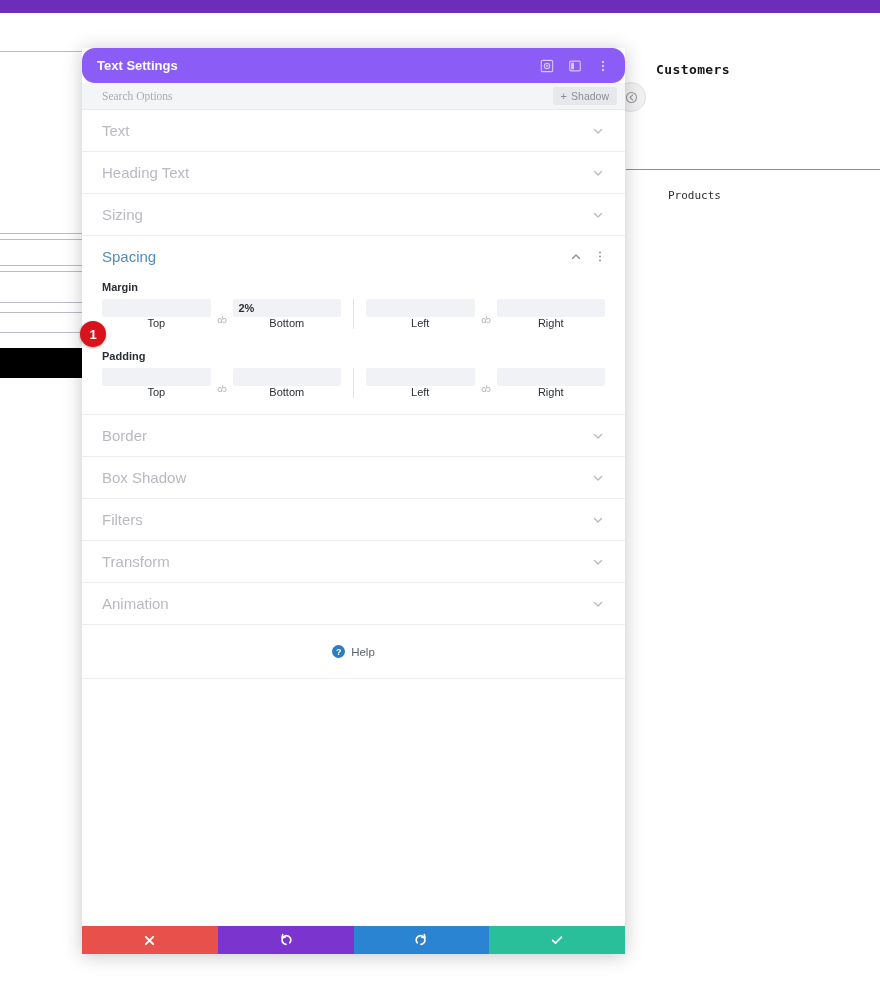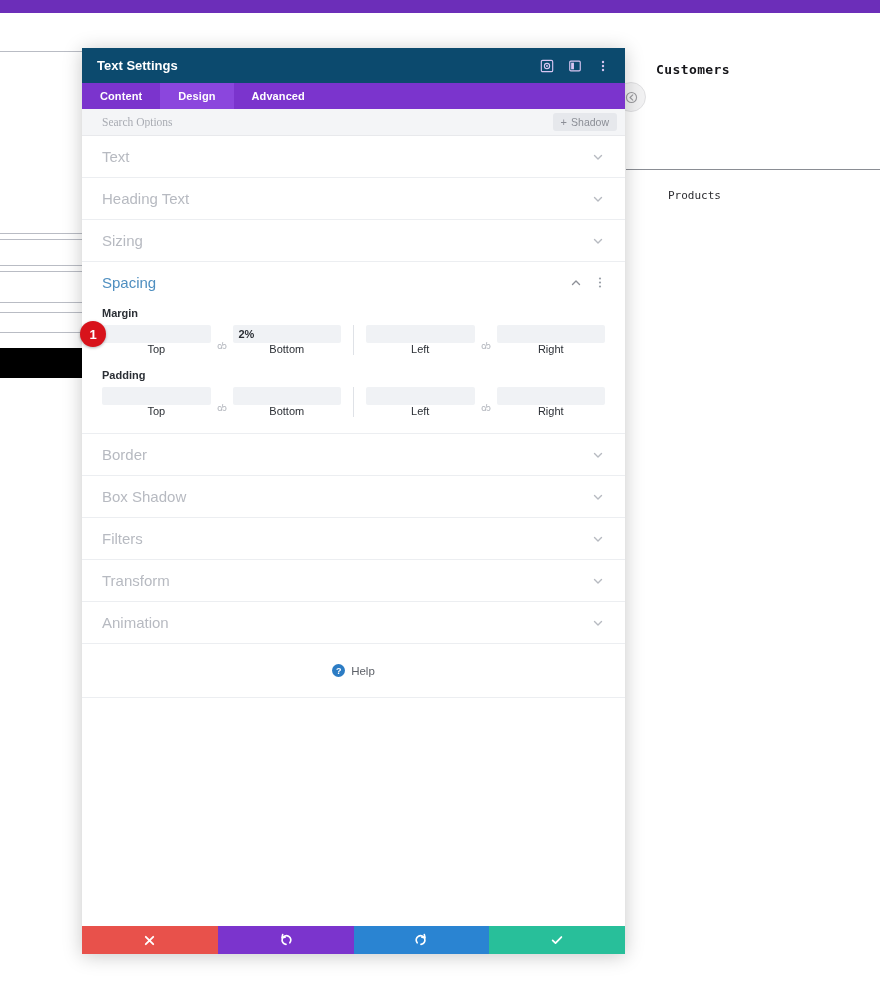--- a/index.html
+++ b/index.html
@@ -89,25 +89,26 @@
     box-shadow: 0 2px 18px rgba(0,0,0,.22);
     z-index: 5;
     display: flex;
     flex-direction: column;
     font-size: 12px;
   }
 
   
   .modal-header {
     height: 35px;
-    background: #0c4a6e;
+    background: #8b5cf6;
     display: flex;
     align-items: center;
     padding: 0 14px 0 15px;
     flex: 0 0 auto;
+    border-radius: 13px;
   }
   .modal-title {
     color: #ffffff;
     font-size: 13px;
     font-weight: 700;
     flex: 1 1 auto;
   }
   .hdr-icons { display: flex; align-items: center; gap: 12px; }
   .hdr-icon {
     color: #d9c6f2;
@@ -357,25 +358,20 @@
       <span class="hdr-icon">
         <svg width="4" height="14" viewBox="0 0 4 14" aria-hidden="true">
           <circle cx="2" cy="3" r="1.2" fill="currentColor"></circle>
           <circle cx="2" cy="7" r="1.2" fill="currentColor"></circle>
           <circle cx="2" cy="11" r="1.2" fill="currentColor"></circle>
         </svg>
       </span>
     </div>
   </div>
 
-  <div class="modal-tabs">
-    <div class="tab">Content</div>
-    <div class="tab active">Design</div>
-    <div class="tab">Advanced</div>
-  </div>
 
   <div class="search-row">
     <input class="search-input" type="text" placeholder="Search Options" style="">
     <div class="filter-btn">
       <span class="filter-plus">+</span>
       <span>Shadow</span>
     </div>
   </div>
 
   <div class="modal-body">
@@ -451,21 +447,21 @@
               <div class="fld-cap">Left</div>
             </div>
             <div class="linkicon">c/ɔ</div>
             <div class="fld">
               <div class="fld-input"></div>
               <div class="fld-cap">Right</div>
             </div>
           </div>
         </div>
 
-        <div class="group-label" style="margin-top:14px">Padding</div>
+        <div class="group-label" style="margin-top:21px">Padding</div>
         <div class="quad">
           <div class="pair">
             <div class="fld">
               <div class="fld-input"></div>
               <div class="fld-cap">Top</div>
             </div>
             <div class="linkicon">c/ɔ</div>
             <div class="fld">
               <div class="fld-input"></div>
               <div class="fld-cap">Bottom</div>

